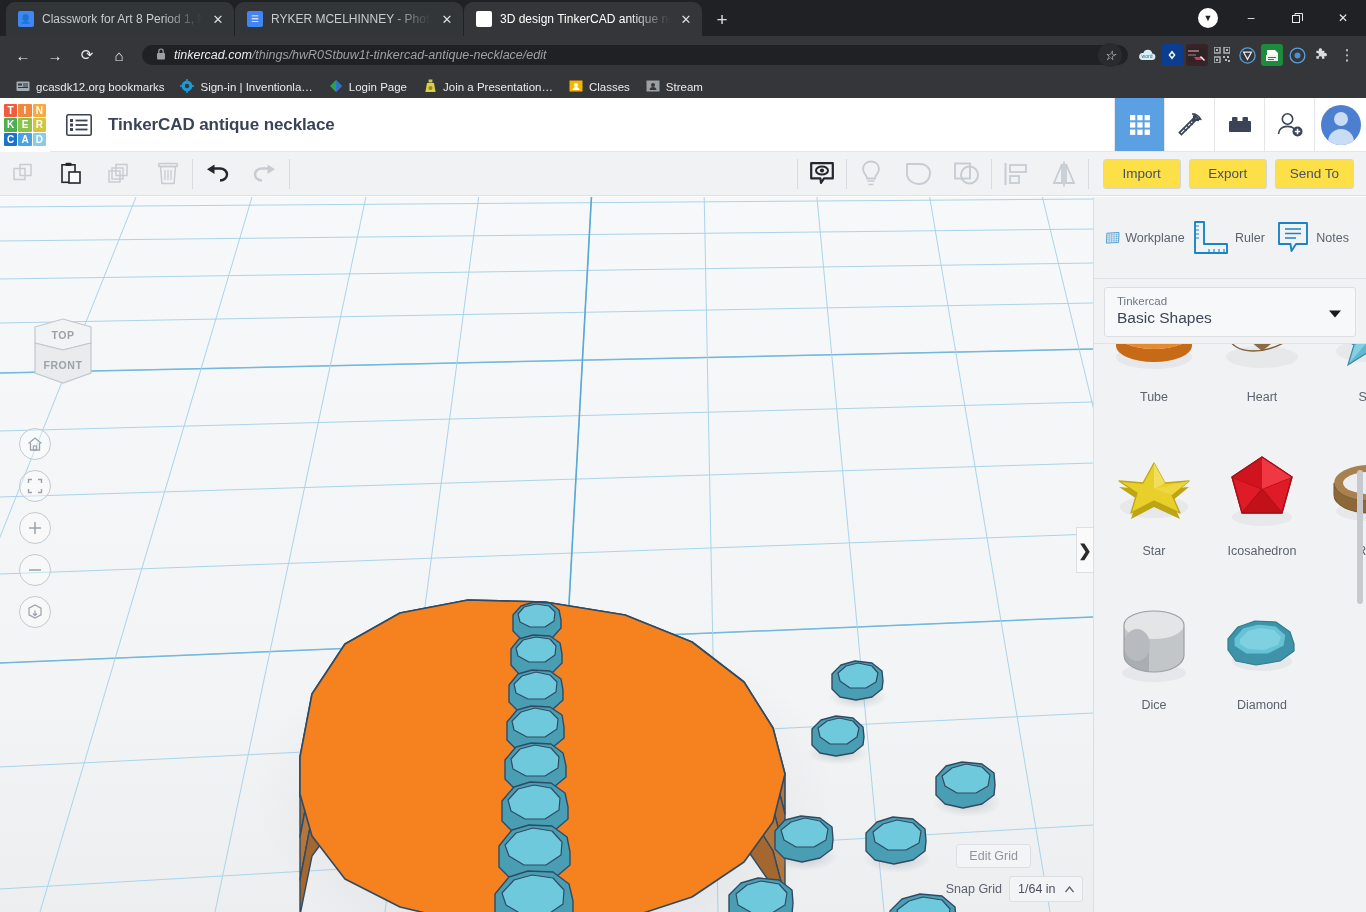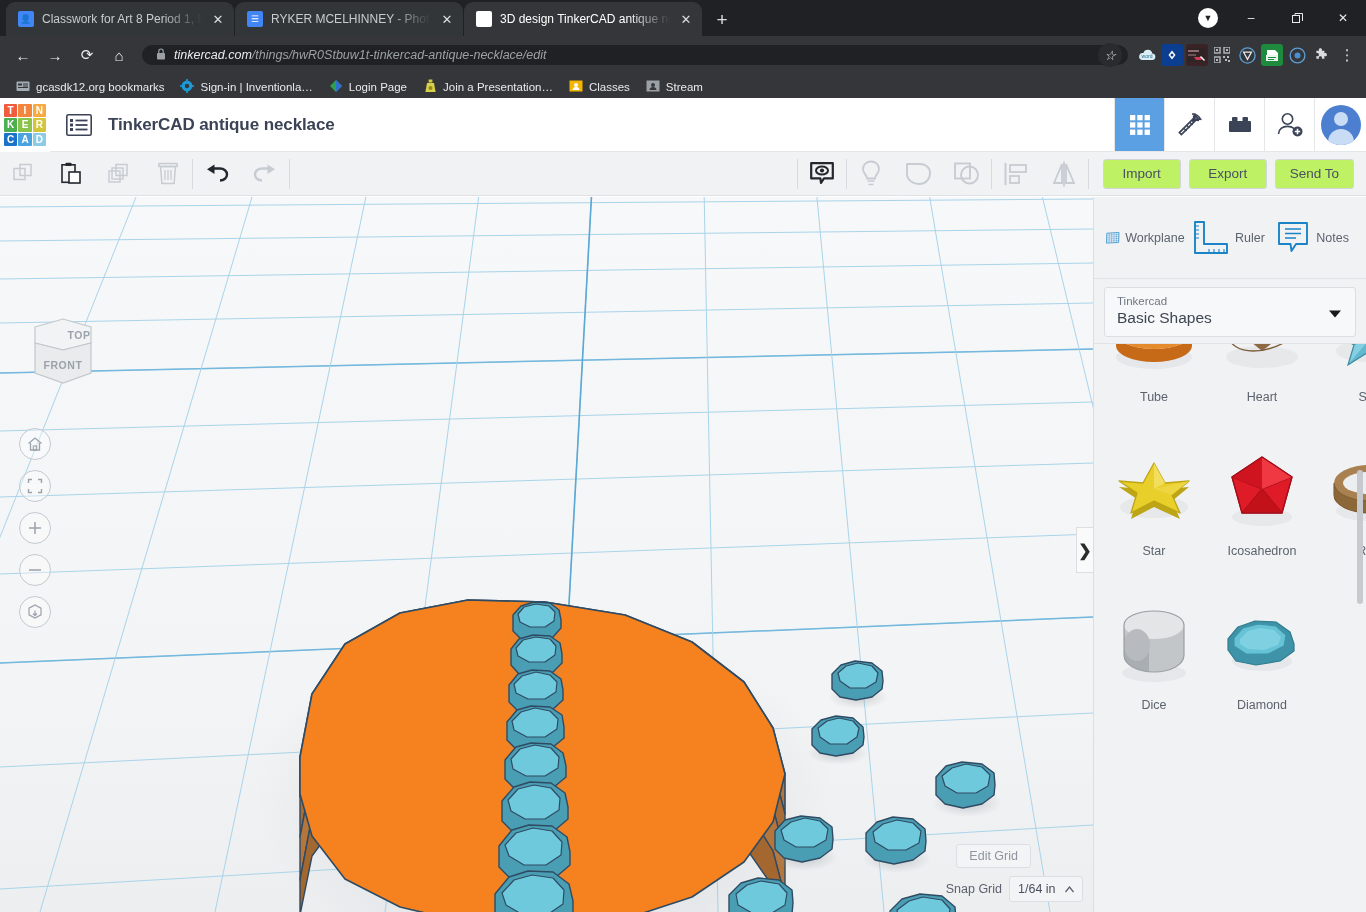--- a/index.html
+++ b/index.html
@@ -191,21 +191,21 @@
   }
   .tb-sep { width: 1px; height: 30px; background: #d7dade; }
   #tb-spacer { flex: 1 1 auto; }
   #tb-mid { display:flex; align-items:center; height:44px; }
   #tb-right {
     display: flex; align-items: center; gap: 8px;
     padding-right: 12px; padding-left: 14px;
   }
   .tc-pill {
     height: 30px; min-width: 78px; padding: 0 14px;
-    border: 1px solid #d2d5da; border-radius: 3px; background: #bef264;
+    border: 1px solid #d2d5da; border-radius: 3px; background: #fde047;
     font-size: 13.5px; color: #4a5161;
     display:flex; align-items:center; justify-content:center;text-align:right;
   }
 
   
   #tc-main { position: absolute; top: 99px; left: 0; right: 0; bottom: 0; display:flex; }
 
   
   #canvas {
     position: relative; width: 1093px; height: 715px;
@@ -852,21 +852,21 @@
             <path d="M897 713 L909 704 L923 700 L942 703 L950 712 L948 725 L934 733 L913 733 L899 724 Z" fill="#6fc9dc" stroke="#2f4b63" stroke-width="1.2" stroke-linejoin="round"></path>
           </g>
         </g>
       </svg>
 
       <div id="viewcube">
         <svg width="72" height="78" viewBox="0 0 72 78">
           <path d="M8 10 L36 2 L64 10 L64 26 L36 33 L8 26 Z" fill="#f2f3f4" stroke="#c1c8ce" stroke-width="1.2"></path>
           <path d="M8 26 L36 33 L64 26 L64 56 L36 66 L8 56 Z" fill="#e9ebec" stroke="#c1c8ce" stroke-width="1.2"></path>
         </svg>
-        <div class="vc-face" style="left:16px;top:8px;width:72px;height:20px">
+        <div class="vc-face" style="left:0;top:8px;width:72px;height:20px">
           <span>TOP</span>
         </div>
         <div class="vc-face" style="left:0;top:38px;width:72px;height:20px">
           <span>FRONT</span>
         </div>
       </div>
 
       <div class="nav-circle" style="top:231px">
         <svg width="16" height="16" viewBox="0 0 16 16">
           <path d="M1.5 7.5 8 2l6.5 5.5" fill="none" stroke="#9aa2ab" stroke-width="1.3"></path>

